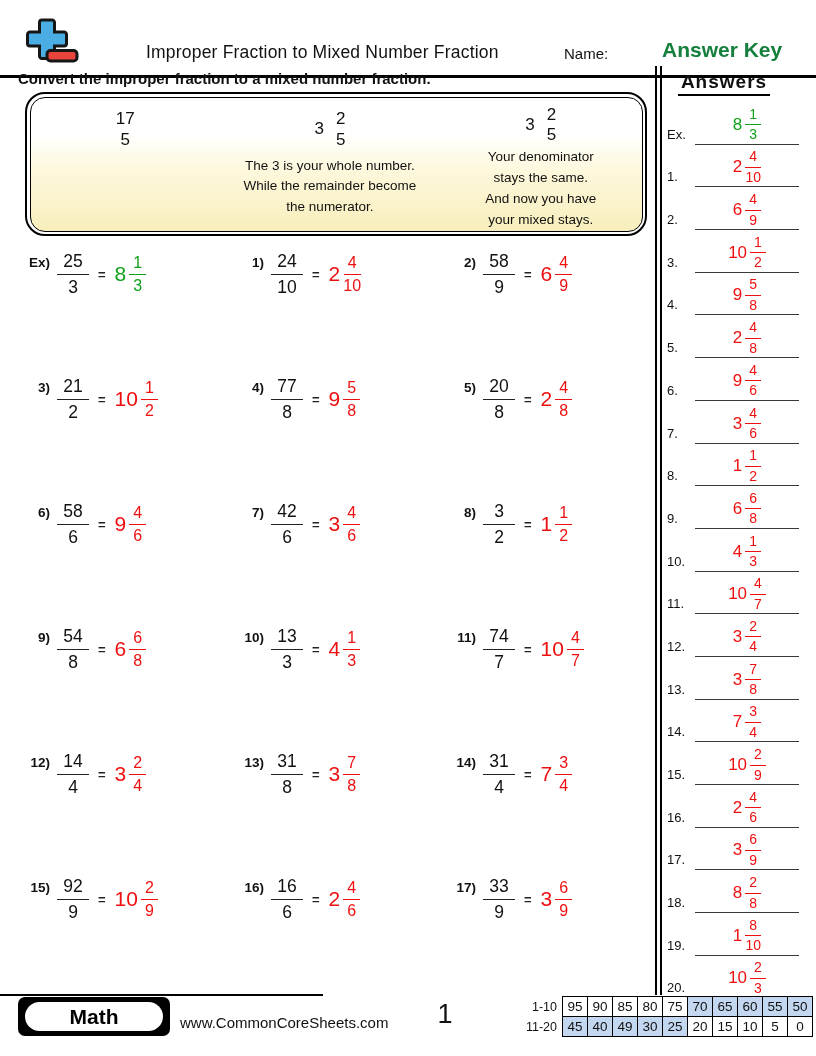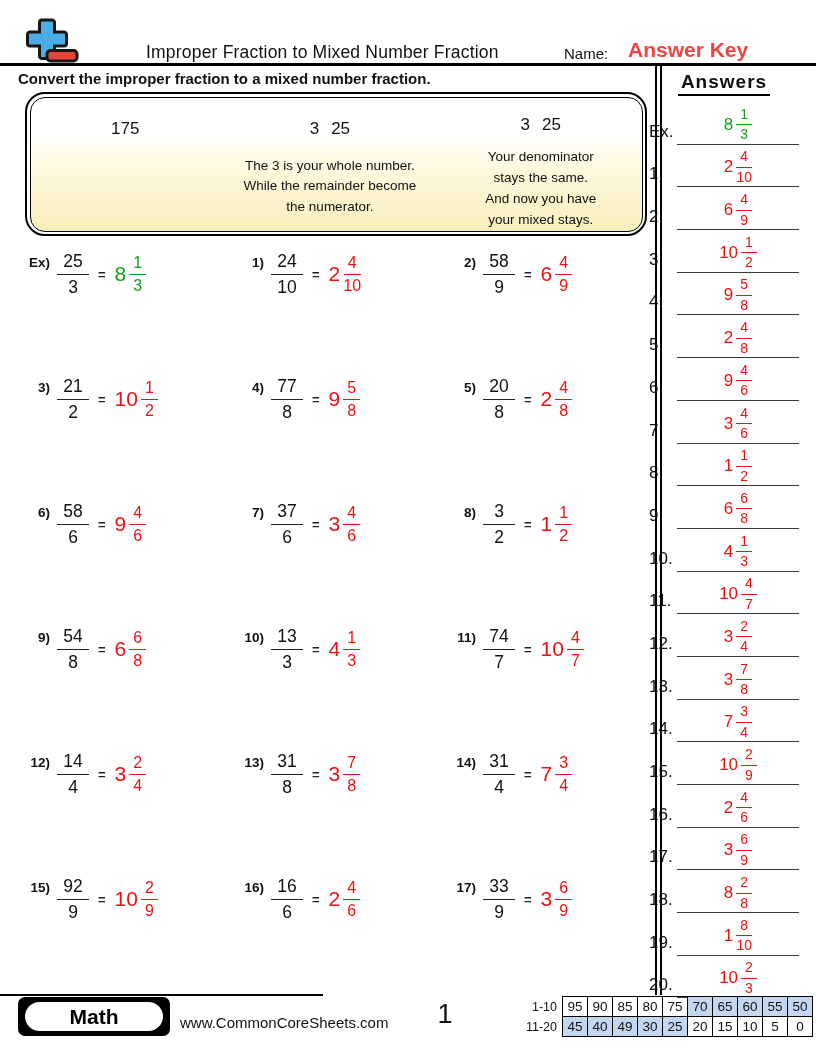--- a/index.html
+++ b/index.html
@@ -1,39 +1,39 @@
 <!DOCTYPE html>
 <html><head>
 <meta charset="utf-8">
 <style>
   html,body{margin:0;padding:0;background:#e8e8e8;}
   .page{position:relative;width:816px;height:1056px;background:#fff;margin:0 auto;
         font-family:"Liberation Sans",sans-serif;color:#111;overflow:hidden;}
 
   
-  .header{position:absolute;left:0;top:0;width:100%;height:66px;border-bottom:3px solid #000;box-sizing:border-box;padding-left:34px;}
+  .header{position:absolute;left:0;top:0;width:100%;height:78px;border-bottom:3px solid #000;box-sizing:border-box;padding-left:34px;}
   .logo{position:absolute;left:26px;top:18px;}
   .header-title{position:absolute;left:146px;top:42px;font-size:17.5px;letter-spacing:.2px;}
   .name-label{position:absolute;left:564px;top:45px;font-size:15px;}
   .answer-key{position:absolute;left:628px;top:38px;font-size:21px;font-weight:bold;}
 
   
   .instruction{position:absolute;left:18px;top:70px;font-size:15px;font-weight:bold;}
 
   
   .example-box{position:absolute;left:25px;top:92px;width:622px;height:144px;
                border:2.6px solid #000;border-radius:20px;padding:2.5px;box-sizing:border-box;}
   .example-inner{width:100%;height:100%;box-sizing:border-box;border:1.2px solid #000;border-radius:15px;
                background:linear-gradient(to bottom,#ffffff 0%,#ffffff 26%,#fdf8dc 55%,#f8eebc 100%);
                display:flex;overflow:hidden;}
   .ex-panel{flex:1;display:flex;flex-direction:column;align-items:center;padding-top:6px;}
   .ex-panel.p1{flex:0 0 31%;}
   .ex-panel.p2{flex:0 0 36%;}
   .ex-top{height:52px;display:flex;align-items:center;justify-content:center;gap:12px;font-size:17px;line-height:1.2;}
-  .ex-stack{display:flex;flex-direction:row;align-items:center;}
+  .ex-stack{display:flex;flex-direction:column;align-items:center;}
   .ex-text{font-size:13.5px;line-height:1.55;text-align:center;}
 
   
   .problems{position:absolute;left:14px;top:238px;width:640px;
             display:grid;grid-template-columns:214px 212px 1fr;grid-auto-rows:125px;}
   .problem{display:flex;align-items:flex-start;padding-top:12px;box-sizing:border-box;}
   .plabel{font-weight:bold;font-size:13.5px;width:36px;text-align:right;padding-right:7px;margin-top:5px;flex:0 0 auto;}
   .pbody{display:flex;align-items:center;gap:9px;}
   .pfrac{display:inline-flex;flex-direction:column;align-items:center;font-size:17.5px;line-height:1.3;}
   .pfrac .pn{border-bottom:1.8px solid #222;padding:0 5px 1px 5px;min-width:22px;text-align:center;}
@@ -48,21 +48,21 @@
 
   
   .divider{position:absolute;left:655px;top:66px;height:929px;width:3px;
            border-left:2px solid #000;border-right:2px solid #000;}
   .answers-col{position:absolute;left:649px;top:66px;width:150px;}
   .answers-title-wrap{text-align:center;margin-top:5px;}
   .answers-title{display:inline-block;font-size:19px;font-weight:bold;letter-spacing:1px;
                  border-bottom:2.2px solid #000;padding:0 3px 1px 3px;}
   .answers-list{margin-top:6px;}
   .ans-item{display:flex;align-items:flex-end;height:42.7px;}
-  .ans-label{width:28px;font-size:17px;padding-bottom:3px;flex:0 0 auto;}
+  .ans-label{width:28px;font-size:13px;padding-bottom:3px;flex:0 0 auto;margin-left:18px;}
   .ans-line{flex:1;border-bottom:1.6px solid #3a3a3a;display:flex;justify-content:center;padding-bottom:0px;}
   .ans-line .mixed .whole{font-size:17px;}
   .ans-line .vfrac{font-size:14px;}
 
   
   .footer-rule{position:absolute;left:0;top:994px;width:323px;border-top:2.6px solid #000;}
   .math-badge{position:absolute;left:18px;top:997px;width:152px;height:39px;background:#000;border-radius:7px;}
   .math-pill{position:absolute;left:7px;right:7px;top:5px;bottom:5px;background:#fff;border-radius:16px;
              display:flex;align-items:center;justify-content:center;font-size:21px;font-weight:bold;color:#000;}
   .website{position:absolute;left:180px;top:1014px;font-size:15px;}
@@ -79,21 +79,21 @@
 
   <div class="header">
     <div class="logo">
       <svg width="58" height="46" viewBox="0 0 58 46">
         <path d="M16 2 h10 a2.5 2.5 0 0 1 2.5 2.5 V14 h9.5 a2.5 2.5 0 0 1 2.5 2.5 v9 a2.5 2.5 0 0 1 -2.5 2.5 H28.5 V38 a2.5 2.5 0 0 1 -2.5 2.5 h-10 a2.5 2.5 0 0 1 -2.5 -2.5 V28 H4 a2.5 2.5 0 0 1 -2.5 -2.5 v-9 A2.5 2.5 0 0 1 4 14 h9.5 V4.5 A2.5 2.5 0 0 1 16 2 Z" fill="#4aade4" stroke="#161616" stroke-width="3"></path>
         <rect x="21" y="32.5" width="30" height="10.5" rx="3.5" fill="#e8443b" stroke="#161616" stroke-width="3"></rect>
       </svg>
     </div>
     <div class="header-title">Improper Fraction to Mixed Number Fraction</div>
     <div class="name-label">Name:</div>
-    <div class="answer-key" id="answer-key" style="color: #ef4444;">Answer Key</div>
+    <div class="answer-key" id="answer-key" style="color: #15803d; margin-left: 34px;">Answer Key</div>
   </div>
 
   <div class="instruction">Convert the improper fraction to a mixed number fraction.</div>
 
   <div class="example-box">
     <div class="example-inner" id="example-inner">
         <div class="ex-panel p1">
           <div class="ex-top">
             <span class="ex-stack">
               <span>17</span>
@@ -250,21 +250,21 @@
               <span class="vn">4</span>
               <span class="vd">6</span>
             </span>
           </span>
         </span>
       </div>
       <div class="problem">
         <span class="plabel">7)</span>
         <span class="pbody">
           <span class="pfrac">
-            <span class="pn">37</span>
+            <span class="pn">42</span>
             <span class="pd">6</span>
           </span>
           <span class="peq">=</span>
           <span class="mixed" style="color:#ee1010">
             <span class="whole">3</span>
             <span class="vfrac">
               <span class="vn">4</span>
               <span class="vd">6</span>
             </span>
           </span>

